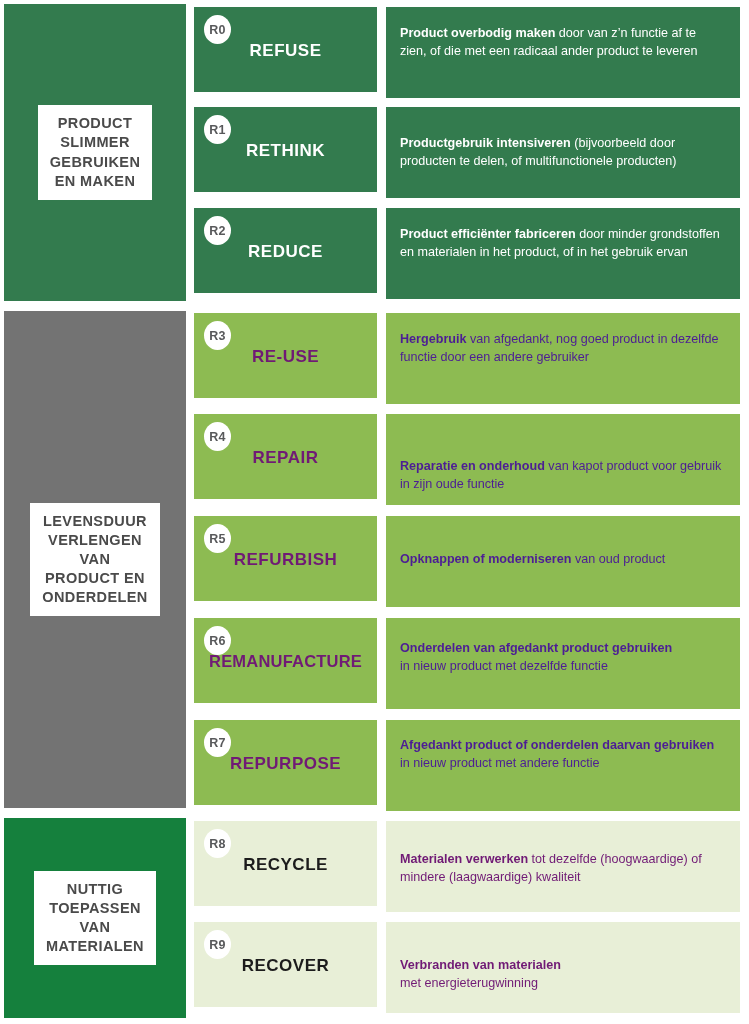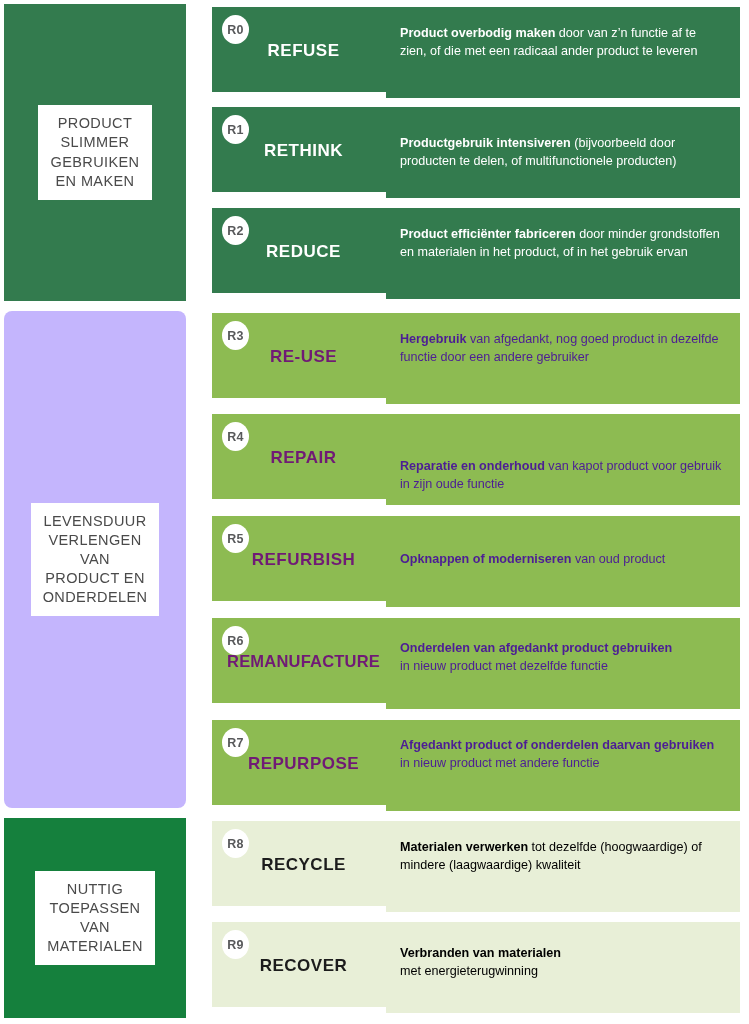--- a/index.html
+++ b/index.html
@@ -33,40 +33,40 @@
     width: 182px;
     height: 100%;
     box-sizing: border-box;
     display: flex;
     align-items: center;
     justify-content: center;
   }
   .cat-label {
     background: #ffffff;
     color: #4a4a4a;
-    font-weight: normal;
+    font-weight: bold;
     font-size: 14.5px;
     line-height: 1.32;
     letter-spacing: 0.4px;
     text-align: center;
     padding: 9px 12px;
     box-sizing: border-box;
     white-space: pre-line;
   }
 
   
   .row {
     position: absolute;
     left: 194px;
     right: 9px;
     height: 91px;
   }
   .name-cell {
     position: absolute;
-    left: 18px;
+    left: 0;
     top: 0;
     width: 183px;
     height: 85px;
     box-sizing: border-box;
   }
   .desc-cell {
     position: absolute;
     left: 192px;
     top: 0;
     width: 354px;
@@ -111,32 +111,32 @@
   .desc b { font-weight: bold; }
 
   
   .sec-dark .cat-col { background: #337B4E; }
   .sec-dark .name-cell,
   .sec-dark .desc-cell { background: #337B4E; }
   .sec-dark .r-title { color: #ffffff; }
   .sec-dark .desc { color: #ffffff; }
 
   
-  .sec-mid .cat-col { background: #c4b5fd; border-radius: 8px; }
+  .sec-mid .cat-col { background: #737373; }
   .sec-mid .name-cell,
   .sec-mid .desc-cell { background: #8DBB52; }
   .sec-mid .r-title { color: #701a75; }
   .sec-mid .desc { color: #4c1d95; }
 
   
   .sec-pale .cat-col { background: #15803d; }
   .sec-pale .name-cell,
   .sec-pale .desc-cell { background: #E8EFD7; }
   .sec-pale .r-title { color: #1c1c1c; }
-  .sec-pale .desc { color: #000000; }
+  .sec-pale .desc { color: #701a75; margin-top: 12px; }
 </style>
 </head>
 <body>
 
 <div class="board">
 
   <div class="section sec-dark" style="top:4px;height:297px;">
     <div class="cat-col">
       <div class="cat-label">PRODUCT
 SLIMMER

